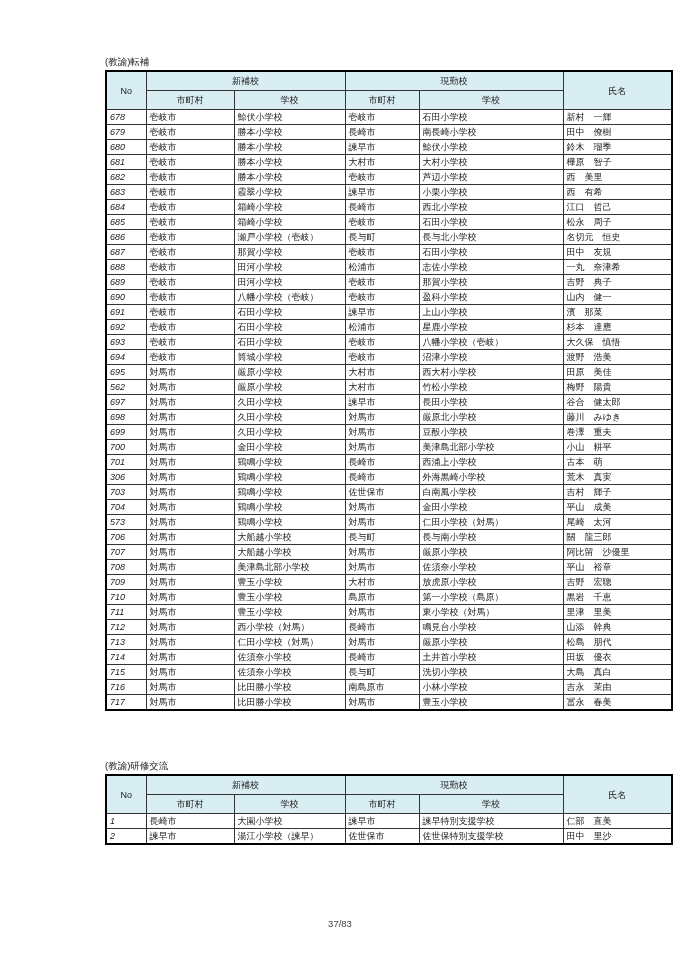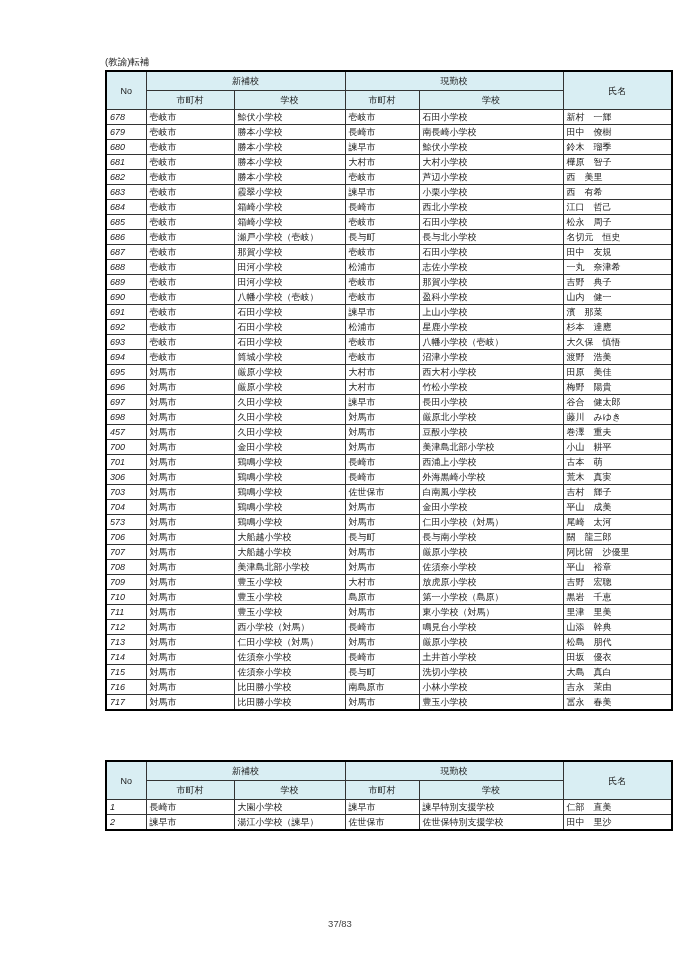--- a/index.html
+++ b/index.html
@@ -202,21 +202,21 @@
           </tr>
           <tr>
             <td class="col-no">695</td>
             <td class="col-muni">対馬市</td>
             <td class="col-school">厳原小学校</td>
             <td class="col-muni">大村市</td>
             <td class="col-school">西大村小学校</td>
             <td class="col-name">田原　美佳</td>
           </tr>
           <tr>
-            <td class="col-no">696</td>
+            <td class="col-no">562</td>
             <td class="col-muni">対馬市</td>
             <td class="col-school">厳原小学校</td>
             <td class="col-muni">大村市</td>
             <td class="col-school">竹松小学校</td>
             <td class="col-name">梅野　陽貴</td>
           </tr>
           <tr>
             <td class="col-no">697</td>
             <td class="col-muni">対馬市</td>
             <td class="col-school">久田小学校</td>
@@ -226,21 +226,21 @@
           </tr>
           <tr>
             <td class="col-no">698</td>
             <td class="col-muni">対馬市</td>
             <td class="col-school">久田小学校</td>
             <td class="col-muni">対馬市</td>
             <td class="col-school">厳原北小学校</td>
             <td class="col-name">藤川　みゆき</td>
           </tr>
           <tr>
-            <td class="col-no">457</td>
+            <td class="col-no">699</td>
             <td class="col-muni">対馬市</td>
             <td class="col-school">久田小学校</td>
             <td class="col-muni">対馬市</td>
             <td class="col-school">豆酘小学校</td>
             <td class="col-name">巻澤　重夫</td>
           </tr>
           <tr>
             <td class="col-no">700</td>
             <td class="col-muni">対馬市</td>
             <td class="col-school">金田小学校</td>
@@ -382,20 +382,21 @@
             <td class="col-school">比田勝小学校</td>
             <td class="col-muni">対馬市</td>
             <td class="col-school">豊玉小学校</td>
             <td class="col-name">冨永　春美</td>
           </tr>
         </tbody>
     </table>
   </div>
 
   <div class="table-block t2">
+    <p class="section-title">(教諭)研修交流</p>
     <table class="roster">
       <colgroup>
         <col class="c-no">
           <col class="c-mun1">
           <col class="c-sch1">
           <col class="c-mun2">
           <col class="c-sch2">
           <col class="c-name">
       </colgroup>
       <thead>

